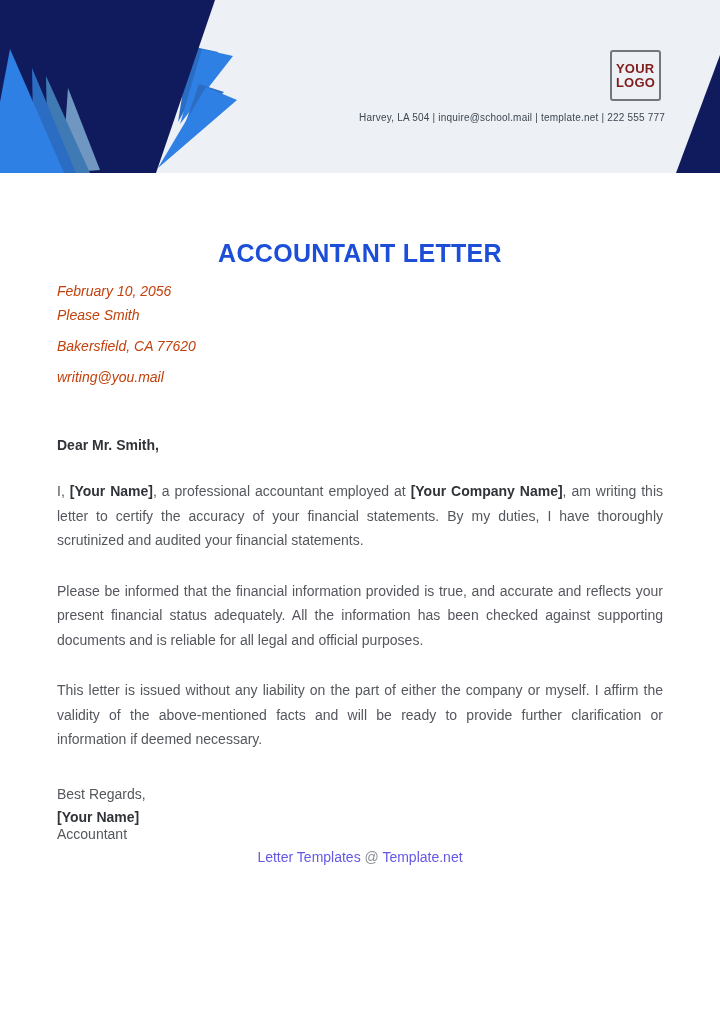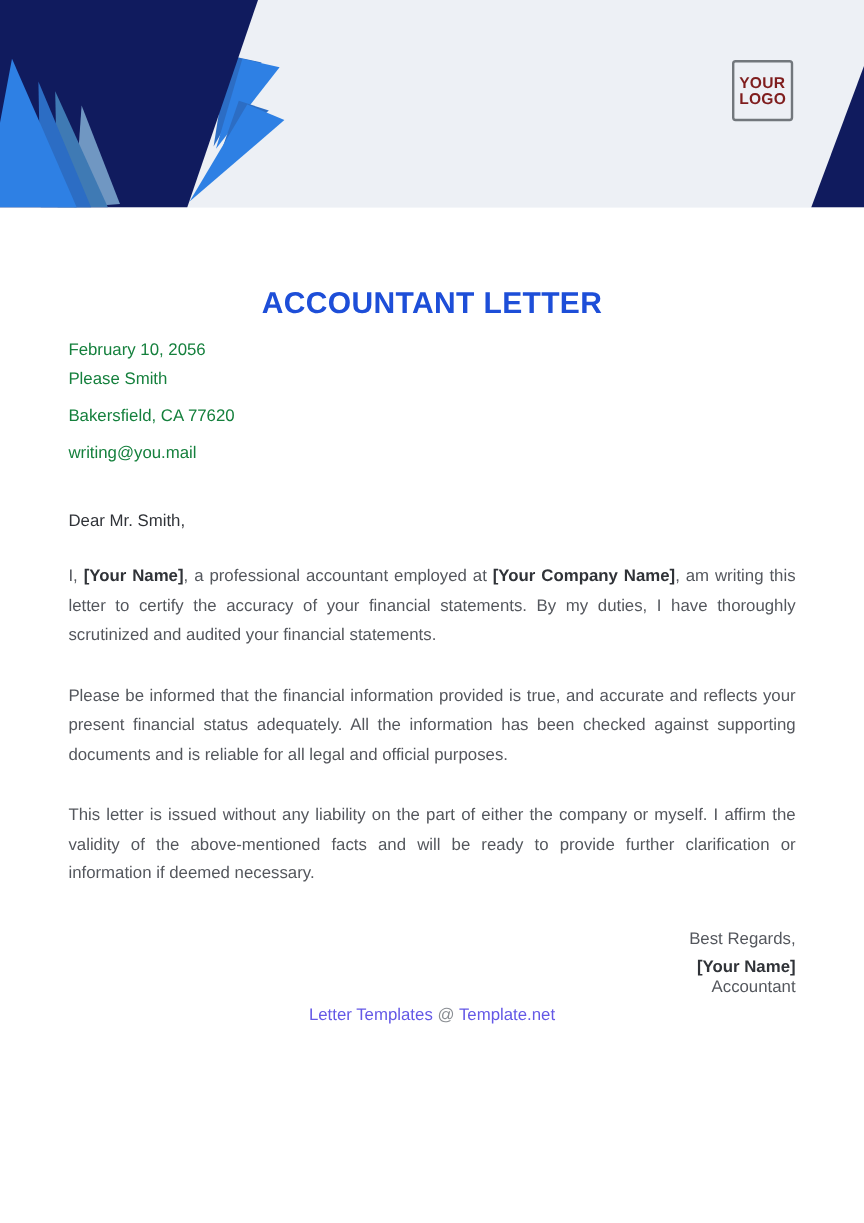--- a/index.html
+++ b/index.html
@@ -67,48 +67,48 @@
     text-align: center;
     font-size: 25px;
     font-weight: 700;
     letter-spacing: 0.3px;
     color: #1d4ed8;
   }
   .addr-block { margin-top: 16px; }
   .addr-line {
     font-size: 14px;
     line-height: 14px;
-    color: #15803d;
+    color: #c2410c;
+    font-style: italic;
   }
   .addr-line + .addr-line { margin-top: 10px; }
   .addr-line.g17 { margin-top: 17px; }
 
   .salutation {
-    margin-top: 42px;
+    margin-top: 54px;
     font-size: 14px;
     line-height: 14px;
-    font-weight: 400;
+    font-weight: 700;
     color: #303338;
   }
   .para {
     margin-top: 26px;
     font-size: 14px;
     line-height: 24.5px;
     text-align: justify;
     color: #54575d;
   }
   .para.first { margin-top: 27px; }
   .para .b { font-weight: 700; color: #303338; }
 
   .closing-block { margin-top: 35px; }
   .closing-line {
     font-size: 14px;
     line-height: 14px;
     color: #54575d;
-    text-align: right;
   }
   .closing-line.bold { font-weight: 700; color: #303338; }
   .cl-g9  { margin-top: 9px; }
   .cl-g18 { margin-top: 3px; }
   .cl-g17 { margin-top: 17px; }
 
   
   .footer-attrib {
     margin-top: 8px;
     text-align: center;
@@ -140,20 +140,21 @@
     <polygon class="fill-blue" points="10,49 64,173 0,173 0,102"></polygon>
 
     <polygon class="fill-navy" points="720,55 720,173 676,173"></polygon>
   </svg>
 
   <div class="logo-box">
     <div class="logo-text">YOUR
 LOGO</div>
   </div>
 
+  <div class="contact-line">Harvey, LA 504 | inquire@school.mail | template.net | 222 555 777</div>
 </div>
 
 <div class="content">
 
   <h1 class="doc-title">ACCOUNTANT LETTER</h1>
 
   <div class="addr-block">
     <div class="addr-line">February 10, 2056</div>
     <div class="addr-line">Please Smith</div>
     <div class="addr-line g17">Bakersfield, CA 77620</div>

